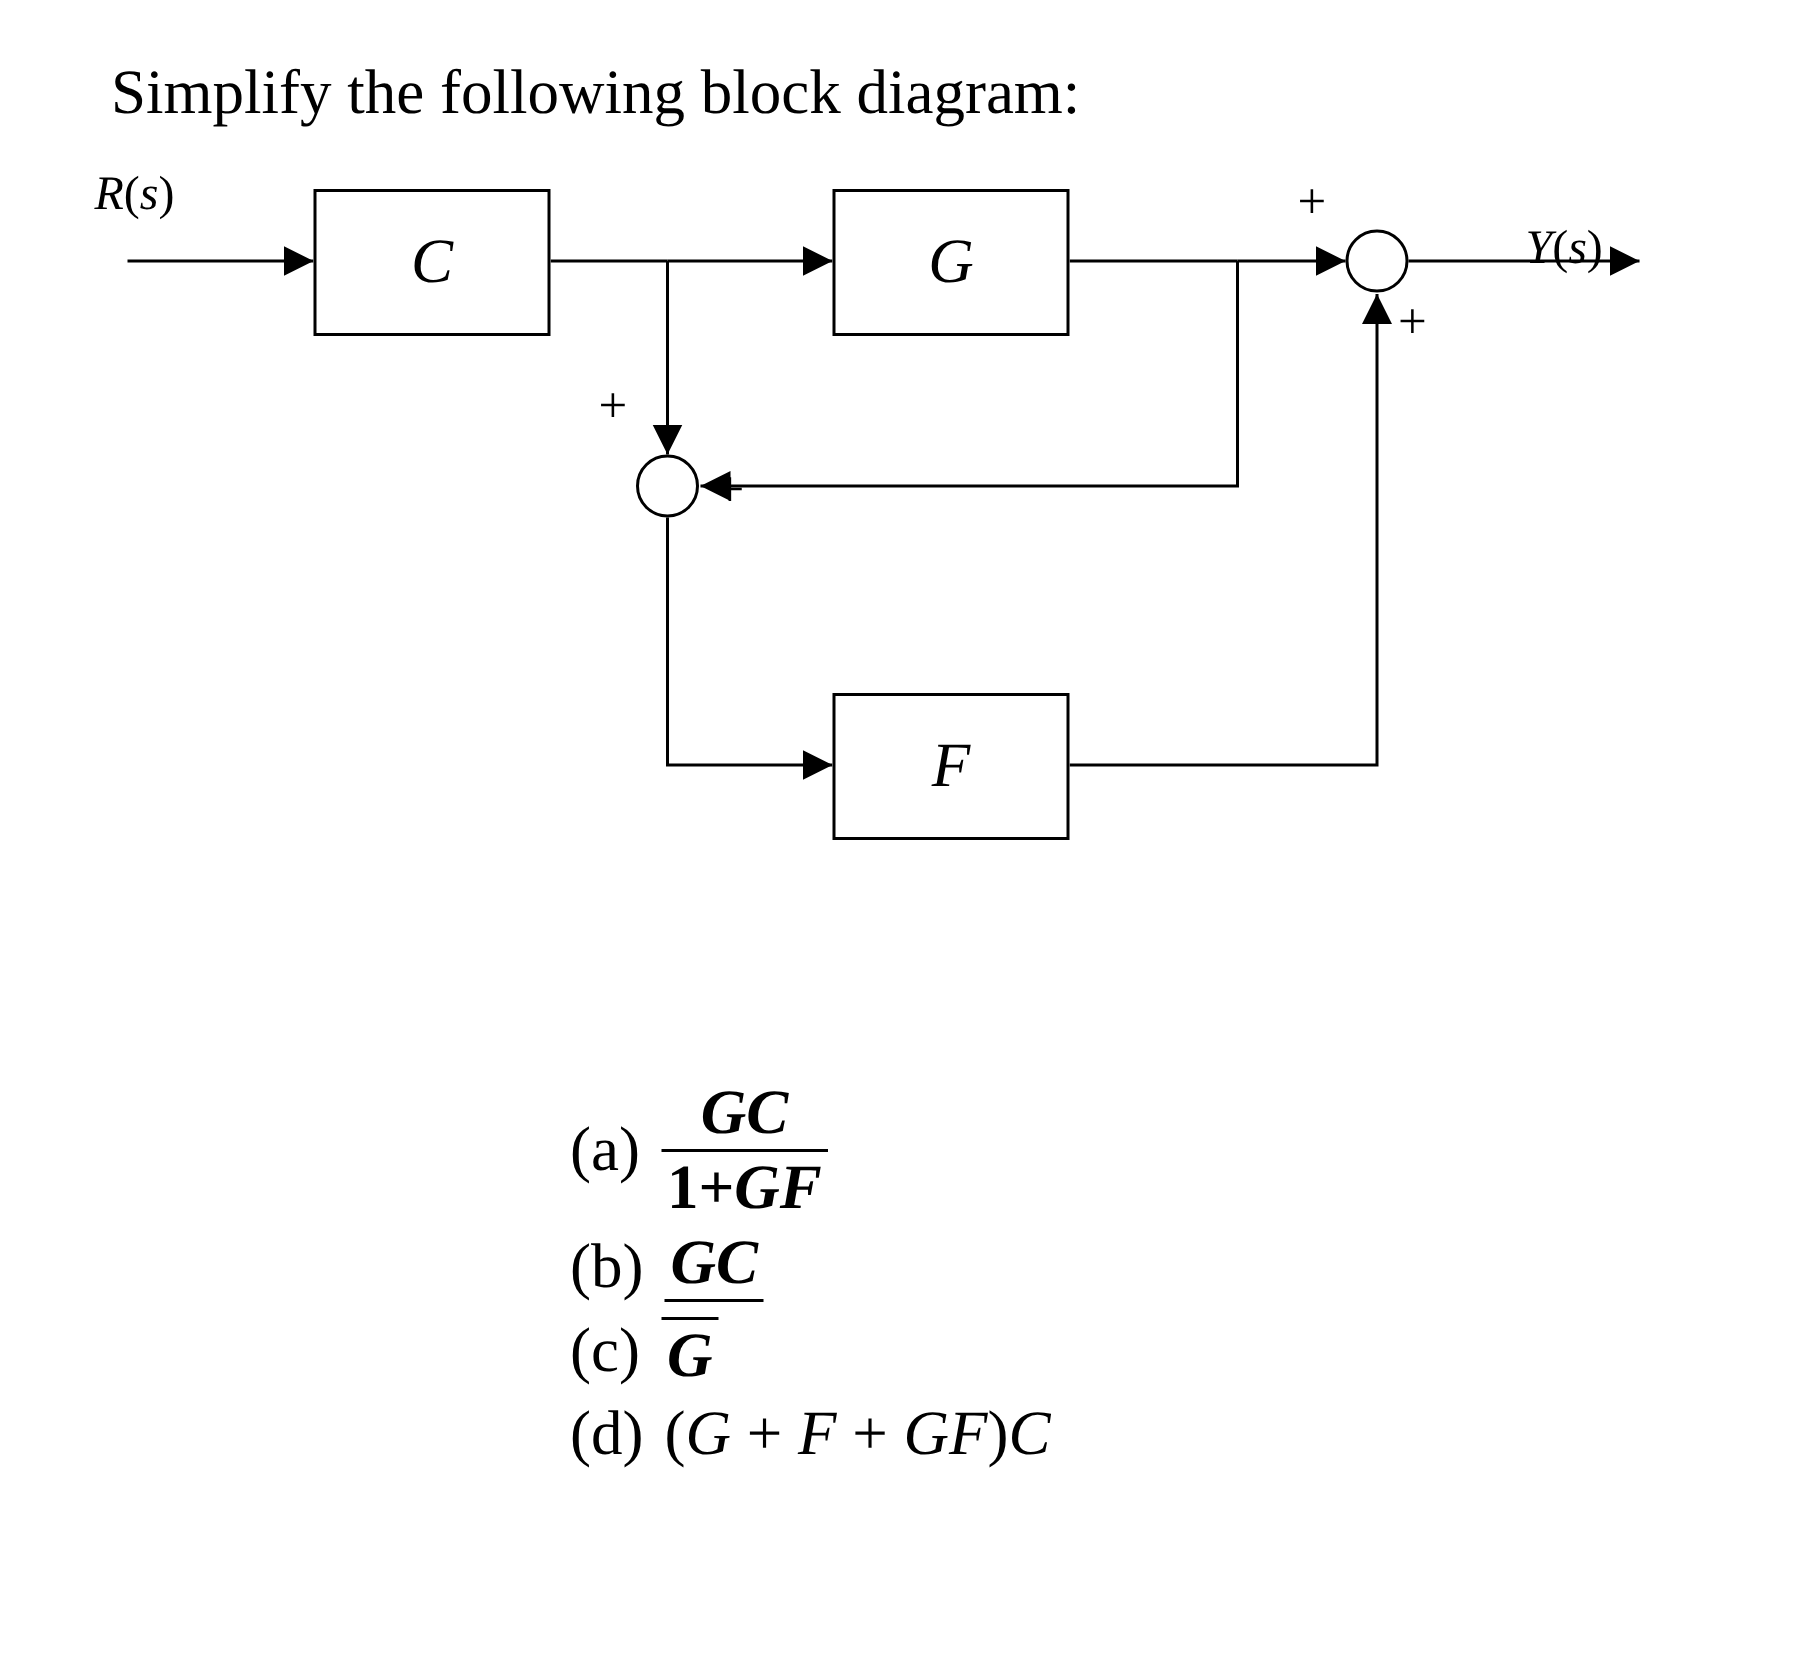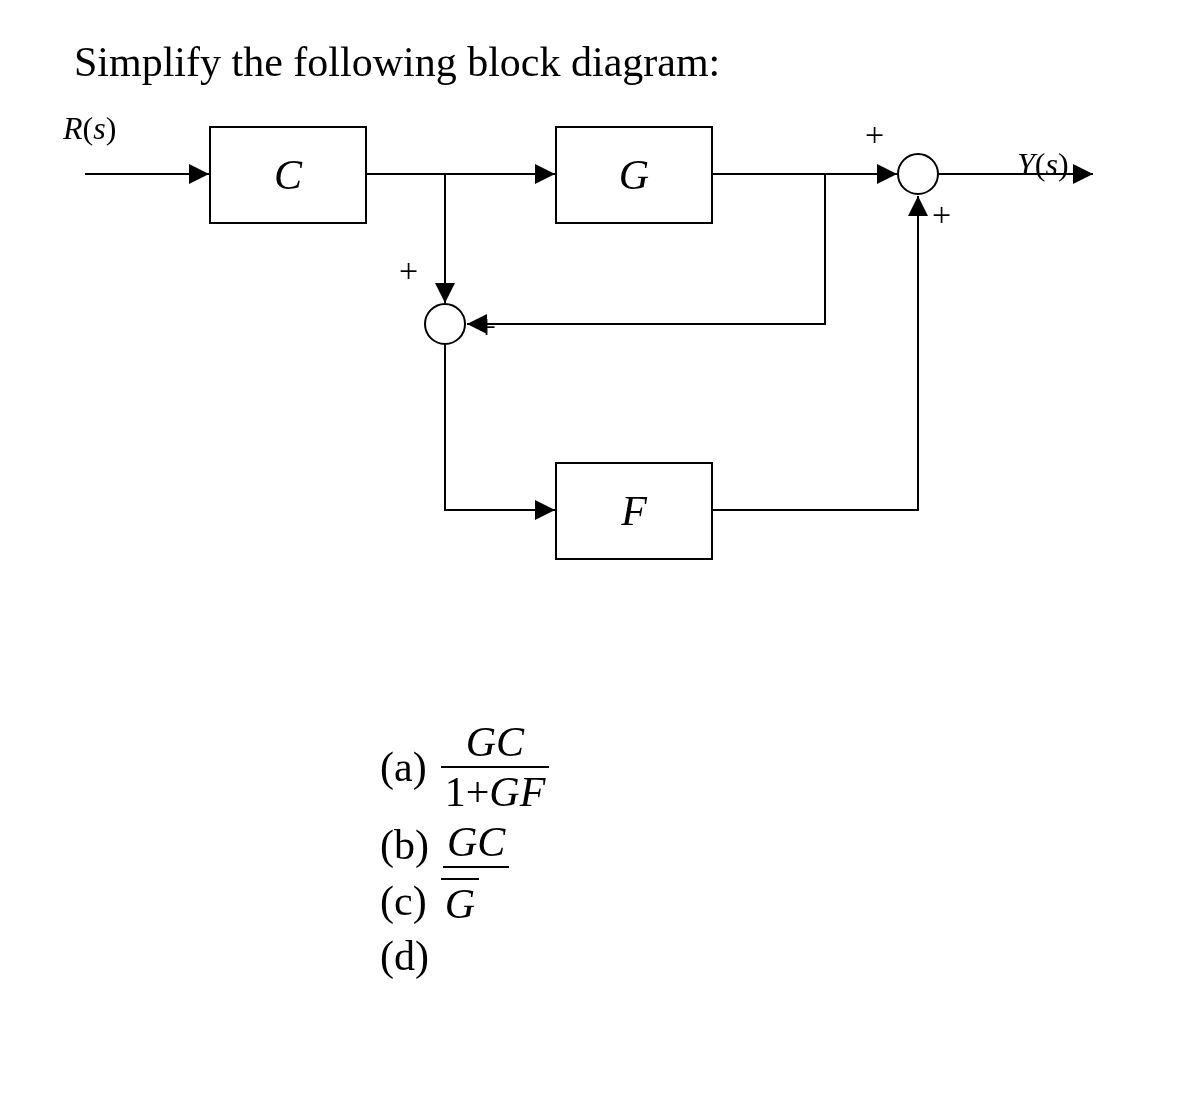--- a/index.html
+++ b/index.html
@@ -75,20 +75,21 @@
   .frac {
     display: inline-flex;
     flex-direction: column;
     align-items: center;
     vertical-align: middle;
     font-style: italic;
   }
   .frac .num, .frac .den {
     padding: 0 4px;
     line-height: 1.05;
+    font-weight: bold;
   }
   .frac .bar {
     width: 100%;
     border-top: 2px solid #000;
     margin: 2px 0;
   }
   .mi { font-style: italic; }
   .mn { font-style: normal; }
   svg.arrows {
     position: absolute;
@@ -186,17 +187,20 @@
     <div class="ans-row">
       <span class="ans-label">(c)</span>
       <span class="frac">
         <span class="bar"></span>
         <span class="den"><span class="mi">G</span></span>
       </span>
     </div>
 
     <div class="ans-row">
       <span class="ans-label">(d)</span>
+      <span>
+        <span class="mn">(</span><span class="mi">G</span> <span class="mn">+</span> <span class="mi">F</span> <span class="mn">+</span> <span class="mi">GF</span><span class="mn">)</span><span class="mi">C</span>
+      </span>
     </div>
 
   </div>
 
 </div>
 
 </body></html>

